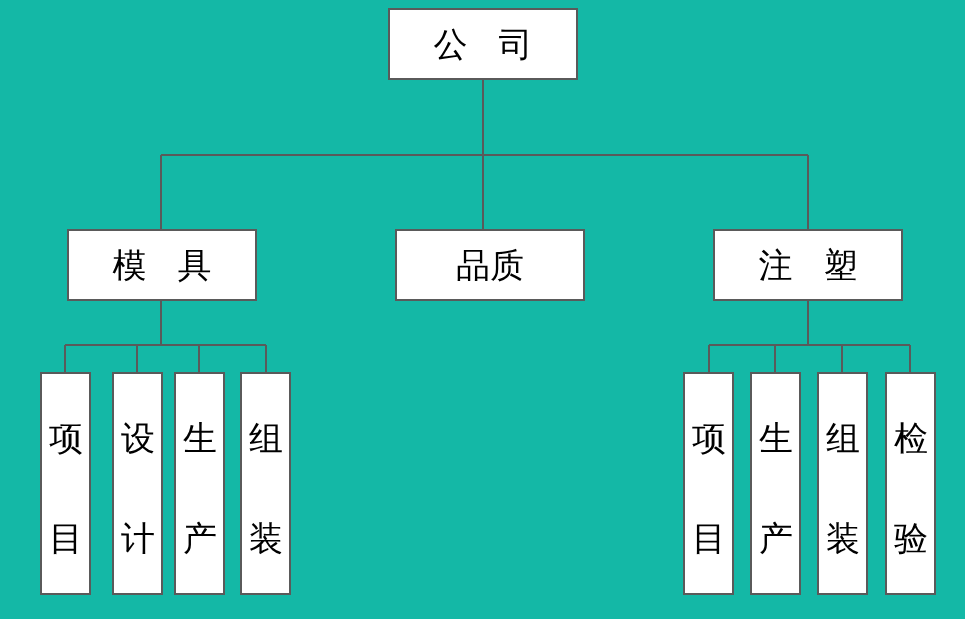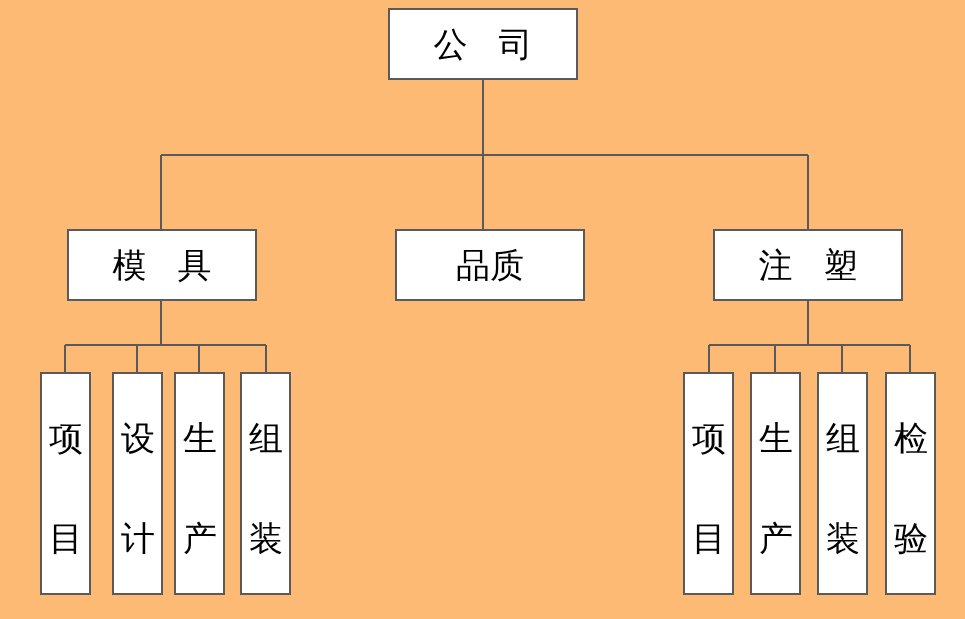--- a/index.html
+++ b/index.html
@@ -11,21 +11,21 @@
   body {
     width: 965px;
     height: 619px;
     font-family: "DejaVu Sans", "Liberation Sans", sans-serif;
     overflow: hidden;
   }
   #org-chart-root {
     position: relative;
     width: 965px;
     height: 619px;
-    background: #fdba74;
+    background: #14b8a6;
   }
   svg.chart-canvas {
     display: block;
     width: 965px;
     height: 619px;
   }
   .node-box {
     fill: #ffffff;
     stroke: #5a5a5a;
     stroke-width: 2;

